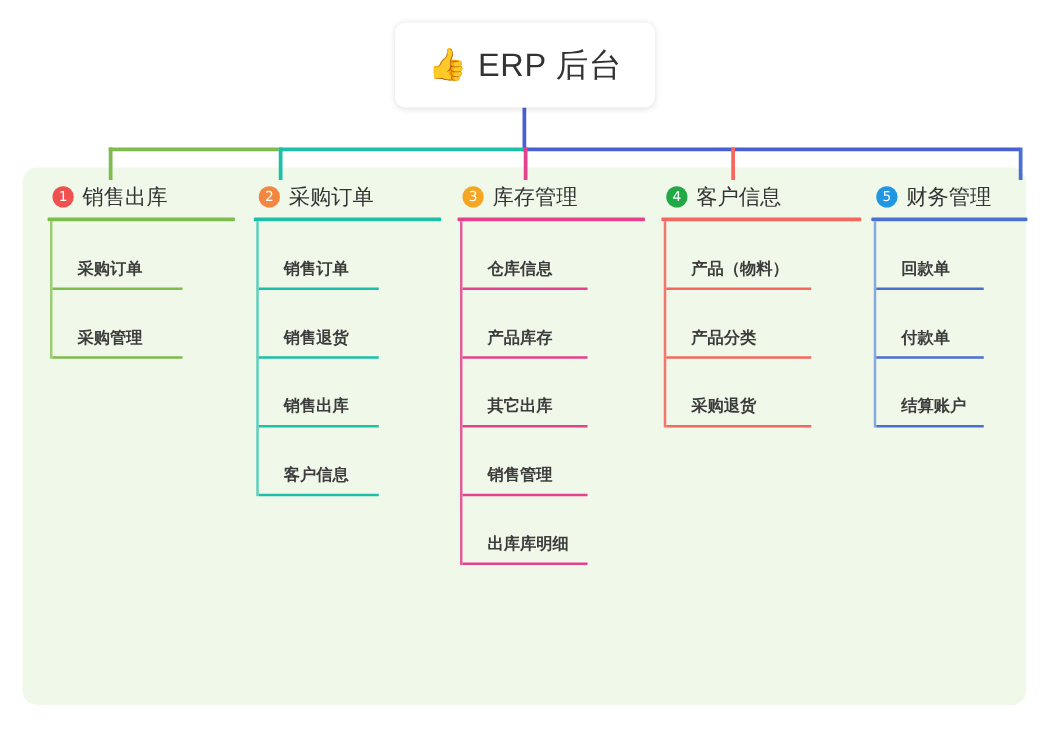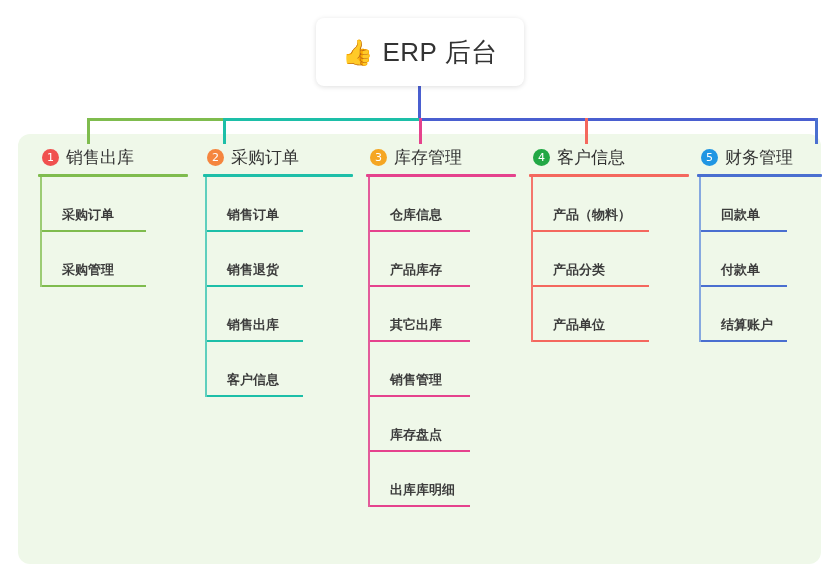--- a/index.html
+++ b/index.html
@@ -212,24 +212,20 @@
         </div>
         <div class="item">
           <span class="item-label">其它出库</span>
           <div class="item-rule" style="background: rgb(229, 66, 141); width: 100px;"></div>
         </div>
         <div class="item">
           <span class="item-label">销售管理</span>
           <div class="item-rule" style="background: rgb(229, 66, 141); width: 100px;"></div>
         </div>
         <div class="item">
-          <span class="item-label">库存盘点</span>
-          <div class="item-rule" style="background: rgb(229, 66, 141); width: 100px;"></div>
-        </div>
-        <div class="item">
           <span class="item-label">出库库明细</span>
           <div class="item-rule" style="background: rgb(229, 66, 141); width: 100px;"></div>
         </div>
       </div>
     </div>
     <div class="column" style="left: 529px; width: 160px;">
       <div class="col-header">
         <span class="badge" style="background: rgb(34, 168, 69);">4</span>
         <span class="col-title">客户信息</span>
       </div>
@@ -238,21 +234,21 @@
         <div class="spine" style="background: rgb(244, 118, 108);"></div>
         <div class="item">
           <span class="item-label">产品（物料）</span>
           <div class="item-rule" style="background: rgb(244, 104, 94); width: 116px;"></div>
         </div>
         <div class="item">
           <span class="item-label">产品分类</span>
           <div class="item-rule" style="background: rgb(244, 104, 94); width: 116px;"></div>
         </div>
         <div class="item">
-          <span class="item-label">产品单位</span>
+          <span class="item-label">采购退货</span>
           <div class="item-rule" style="background: rgb(244, 104, 94); width: 116px;"></div>
         </div>
       </div>
     </div>
     <div class="column" style="left: 697px; width: 125px;">
       <div class="col-header">
         <span class="badge" style="background: rgb(33, 150, 227);">5</span>
         <span class="col-title">财务管理</span>
       </div>
       <div class="header-bar" style="background: rgb(74, 111, 208); width: 125px;"></div>

